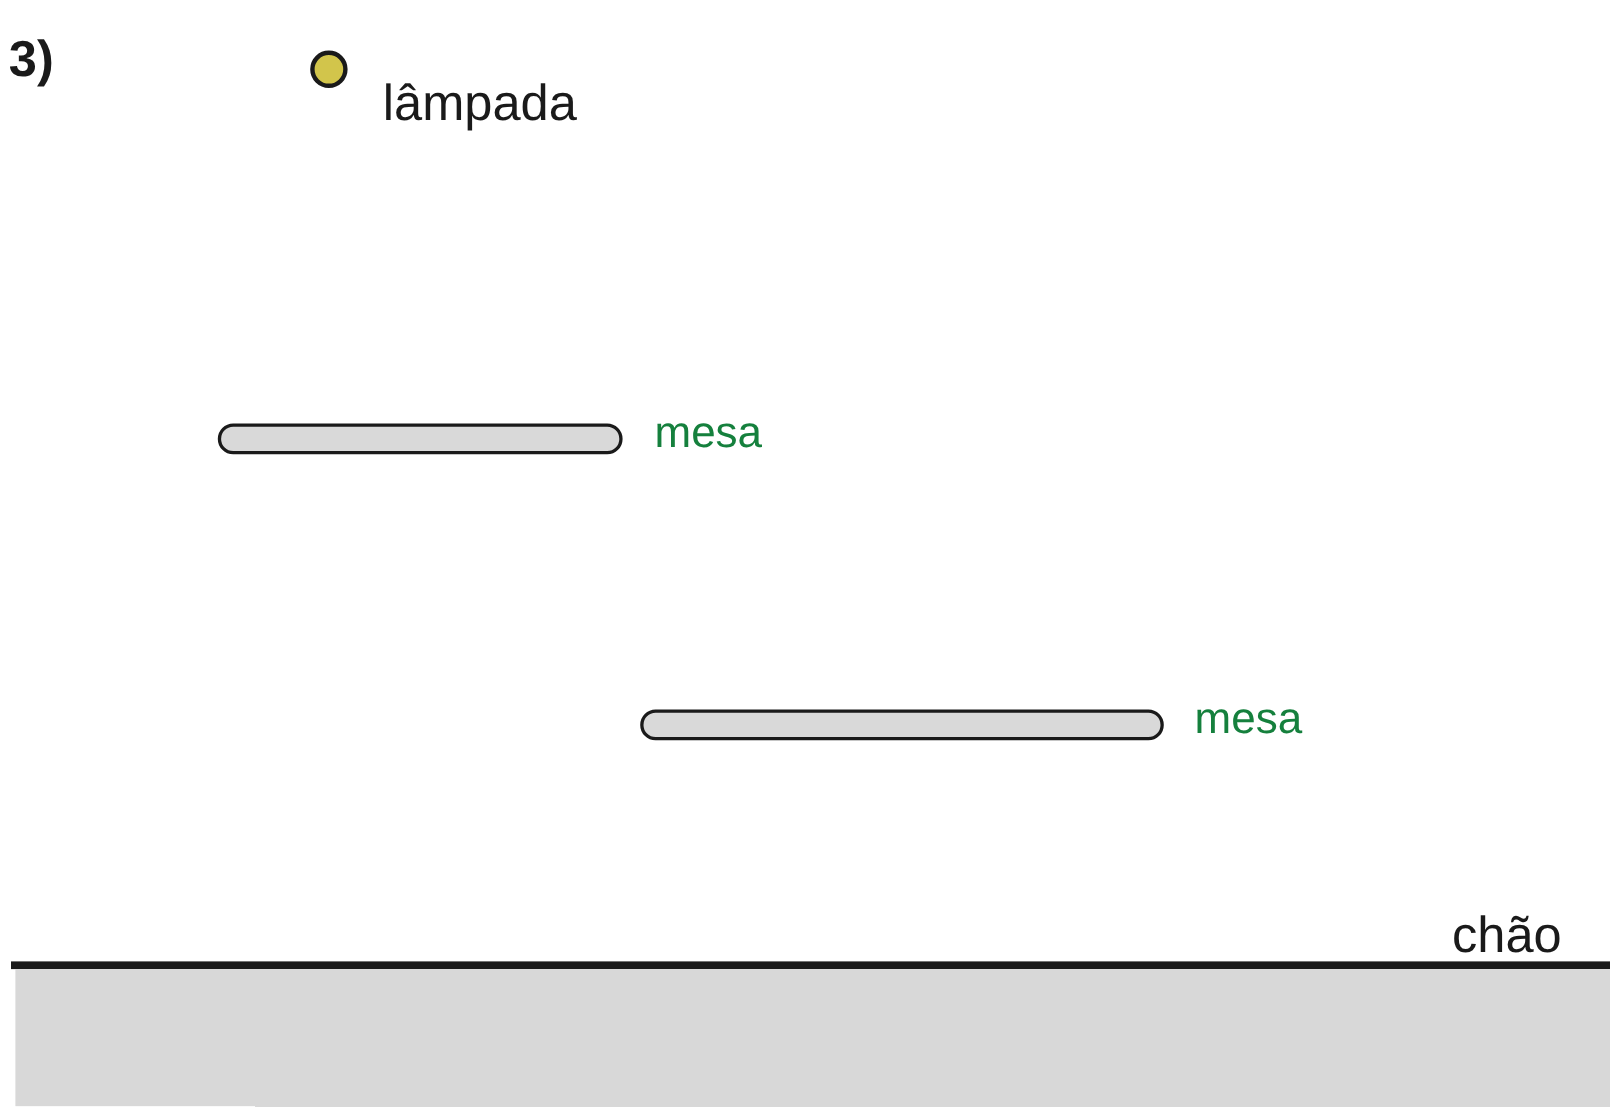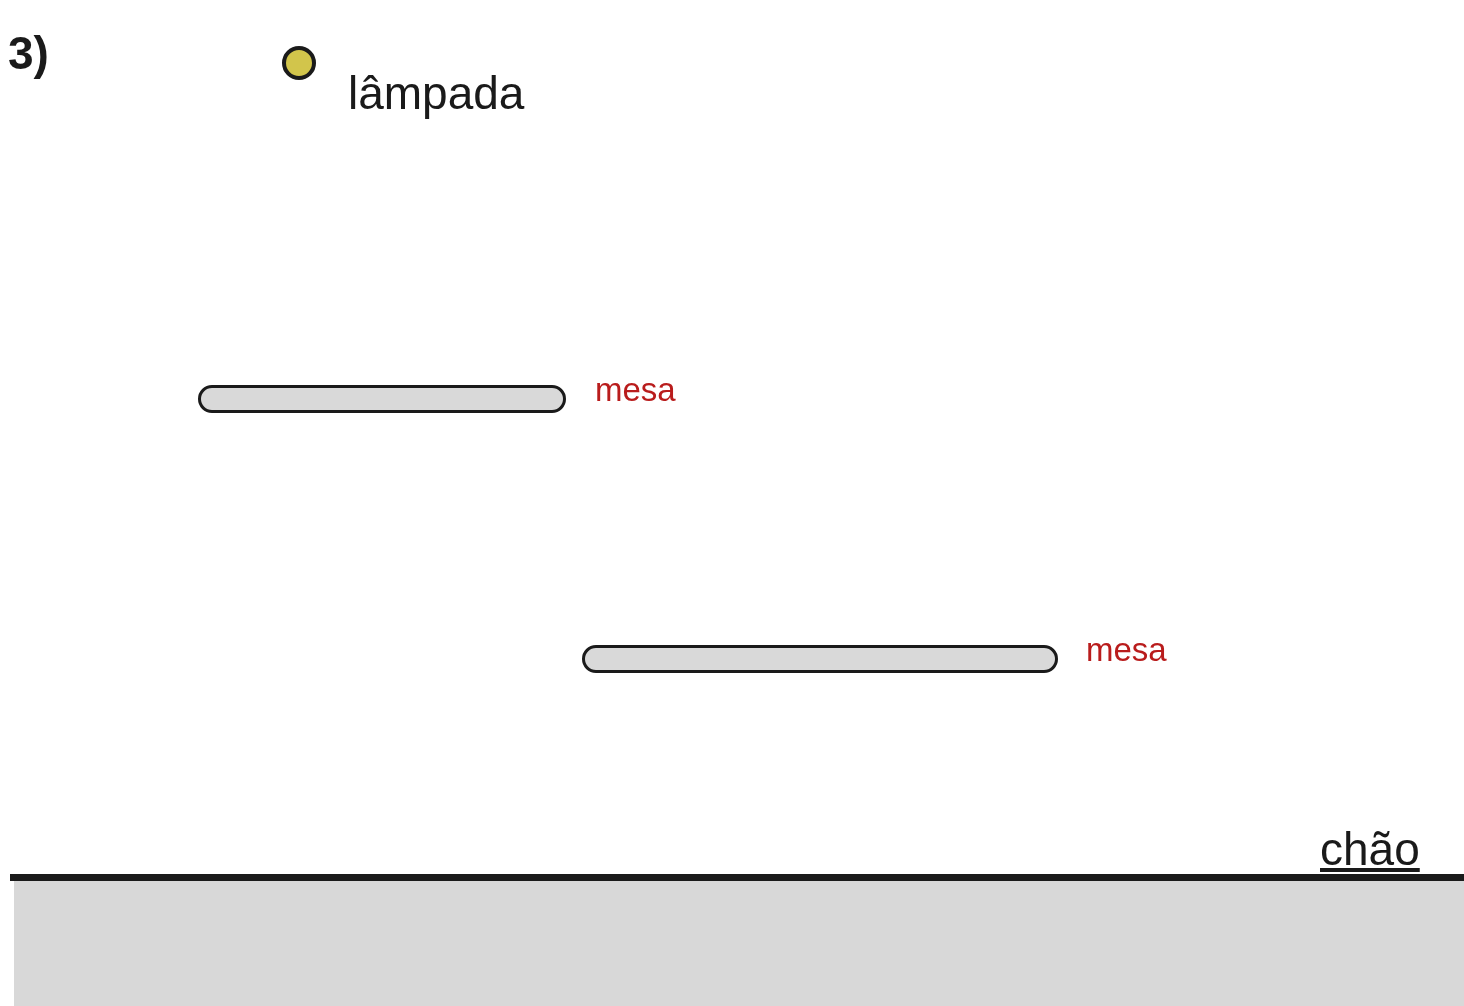--- a/index.html
+++ b/index.html
@@ -48,34 +48,33 @@
     height: 22px;
     background: #d9d9d9;
     border: 3px solid #1a1a1a;
     border-radius: 14px;
     box-sizing: content-box;
   }
   .table-1 { left: 198px; top: 385px; width: 362px; }
   .table-2 { left: 582px; top: 645px; width: 470px; }
   .table-label {
     position: absolute;
-    font-size: 33px;
-    color: #b91c1c;
+    font-size: 40px;
+    color: #15803d;
     line-height: 1;
   }
   .table-label-1 { left: 595px; top: 373px; }
   .table-label-2 { left: 1086px; top: 633px; }
   .floor-label {
     position: absolute;
     left: 1320px;
     top: 826px;
     font-size: 46px;
     color: #1a1a1a;
     line-height: 1;
-    text-decoration: underline;
   }
   .floor-line {
     position: absolute;
     left: 10px;
     right: 0;
     top: 874px;
     height: 7px;
     background: #1a1a1a;
   }
   .floor-ground {

